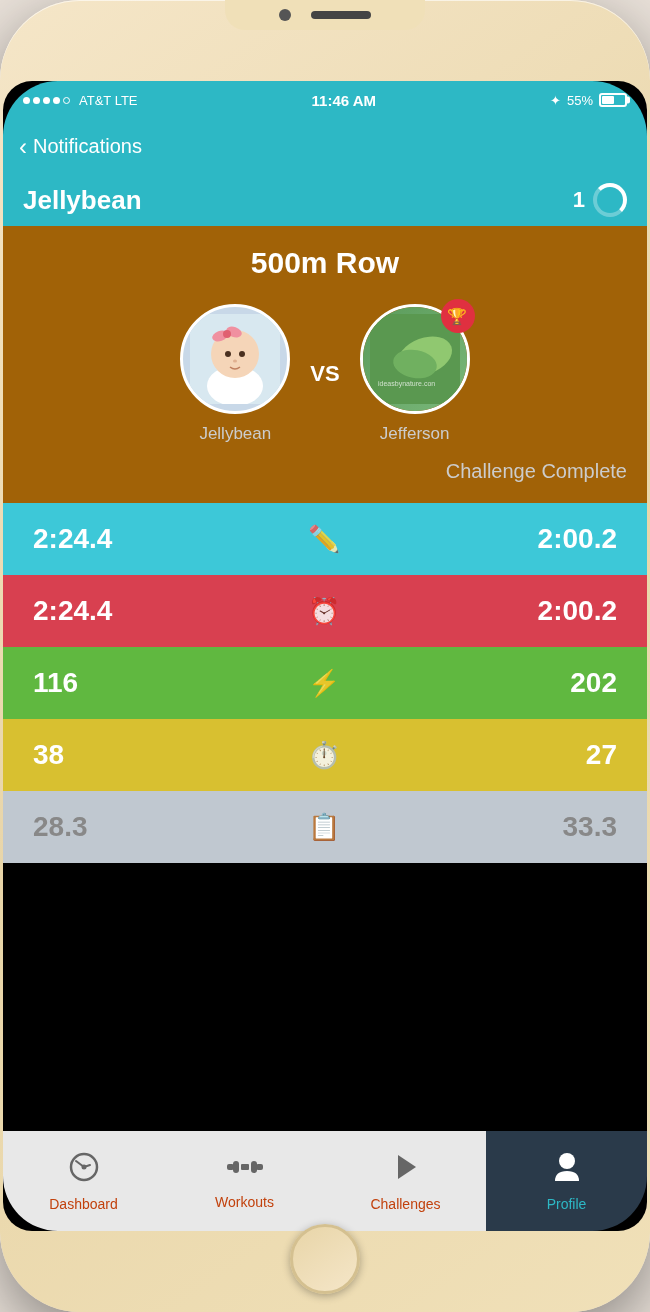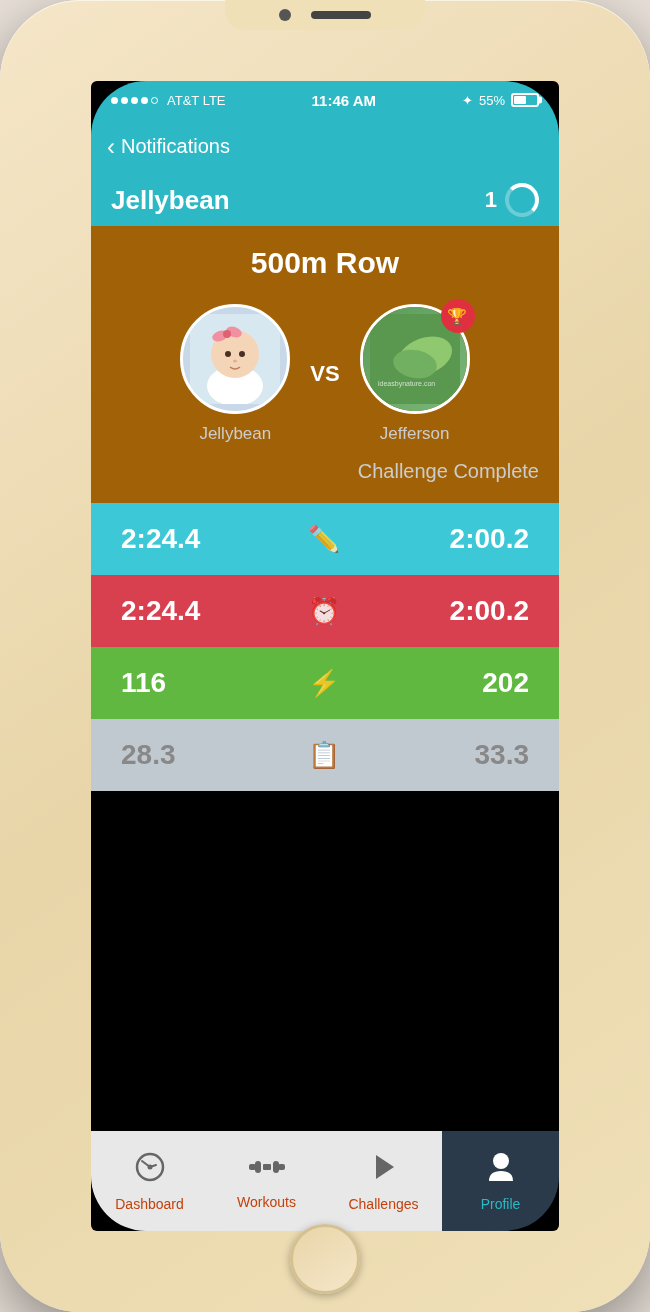--- a/index.html
+++ b/index.html
@@ -16,24 +16,24 @@
       height: 1312px;
       background: linear-gradient(145deg, #f5e6c8, #e8d5a8, #f0e0b8);
       border-radius: 80px;
       display: flex;
       justify-content: center;
       align-items: center;
       position: relative;
       box-shadow: 0 20px 60px rgba(0,0,0,0.4), inset 0 1px 0 rgba(255,255,255,0.6);
     }
     .phone-inner {
-      width: 468px;
+      width: 644px;
       height: 1150px;
       background: #000;
-      border-radius: 6px;
+      border-radius: 29px;
       overflow: hidden;
       position: relative;
       display: flex;
       flex-direction: column;
     }
     
     .phone-top-bar {
       position: absolute;
       top: 0;
       left: 50%;
@@ -482,20 +482,25 @@
             <span class="stat-icon">⏰</span>
             <span class="stat-value right">2:00.2</span>
           </div>
 
           <div class="stat-row green">
             <span class="stat-value">116</span>
             <span class="stat-icon">⚡</span>
             <span class="stat-value right">202</span>
           </div>
 
+          <div class="stat-row yellow">
+            <span class="stat-value">38</span>
+            <span class="stat-icon">⏱️</span>
+            <span class="stat-value right">27</span>
+          </div>
 
           <div class="stat-row gray">
             <span class="stat-value" style="color:#888;">28.3</span>
             <span class="stat-icon" style="color:#888;">📋</span>
             <span class="stat-value right" style="color:#888;">33.3</span>
           </div>
 
         </div>
 
         <div class="tab-bar">

